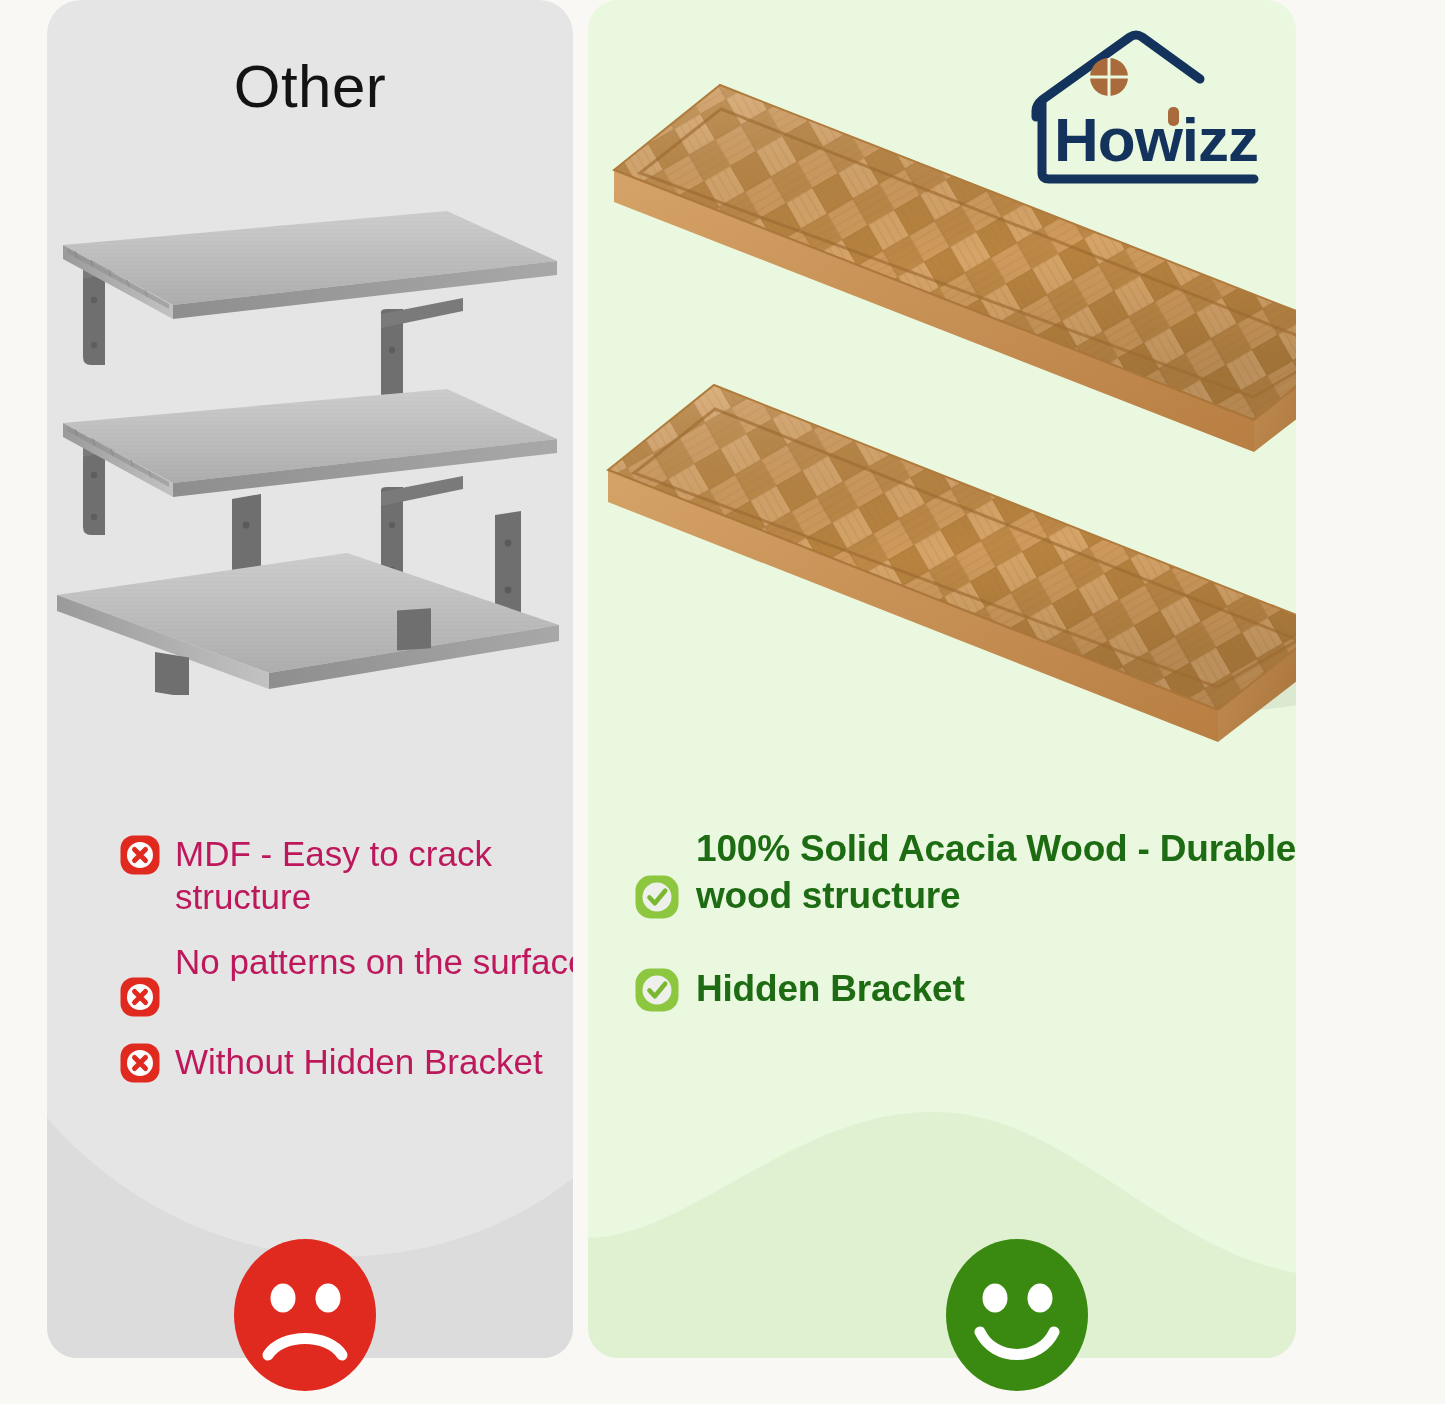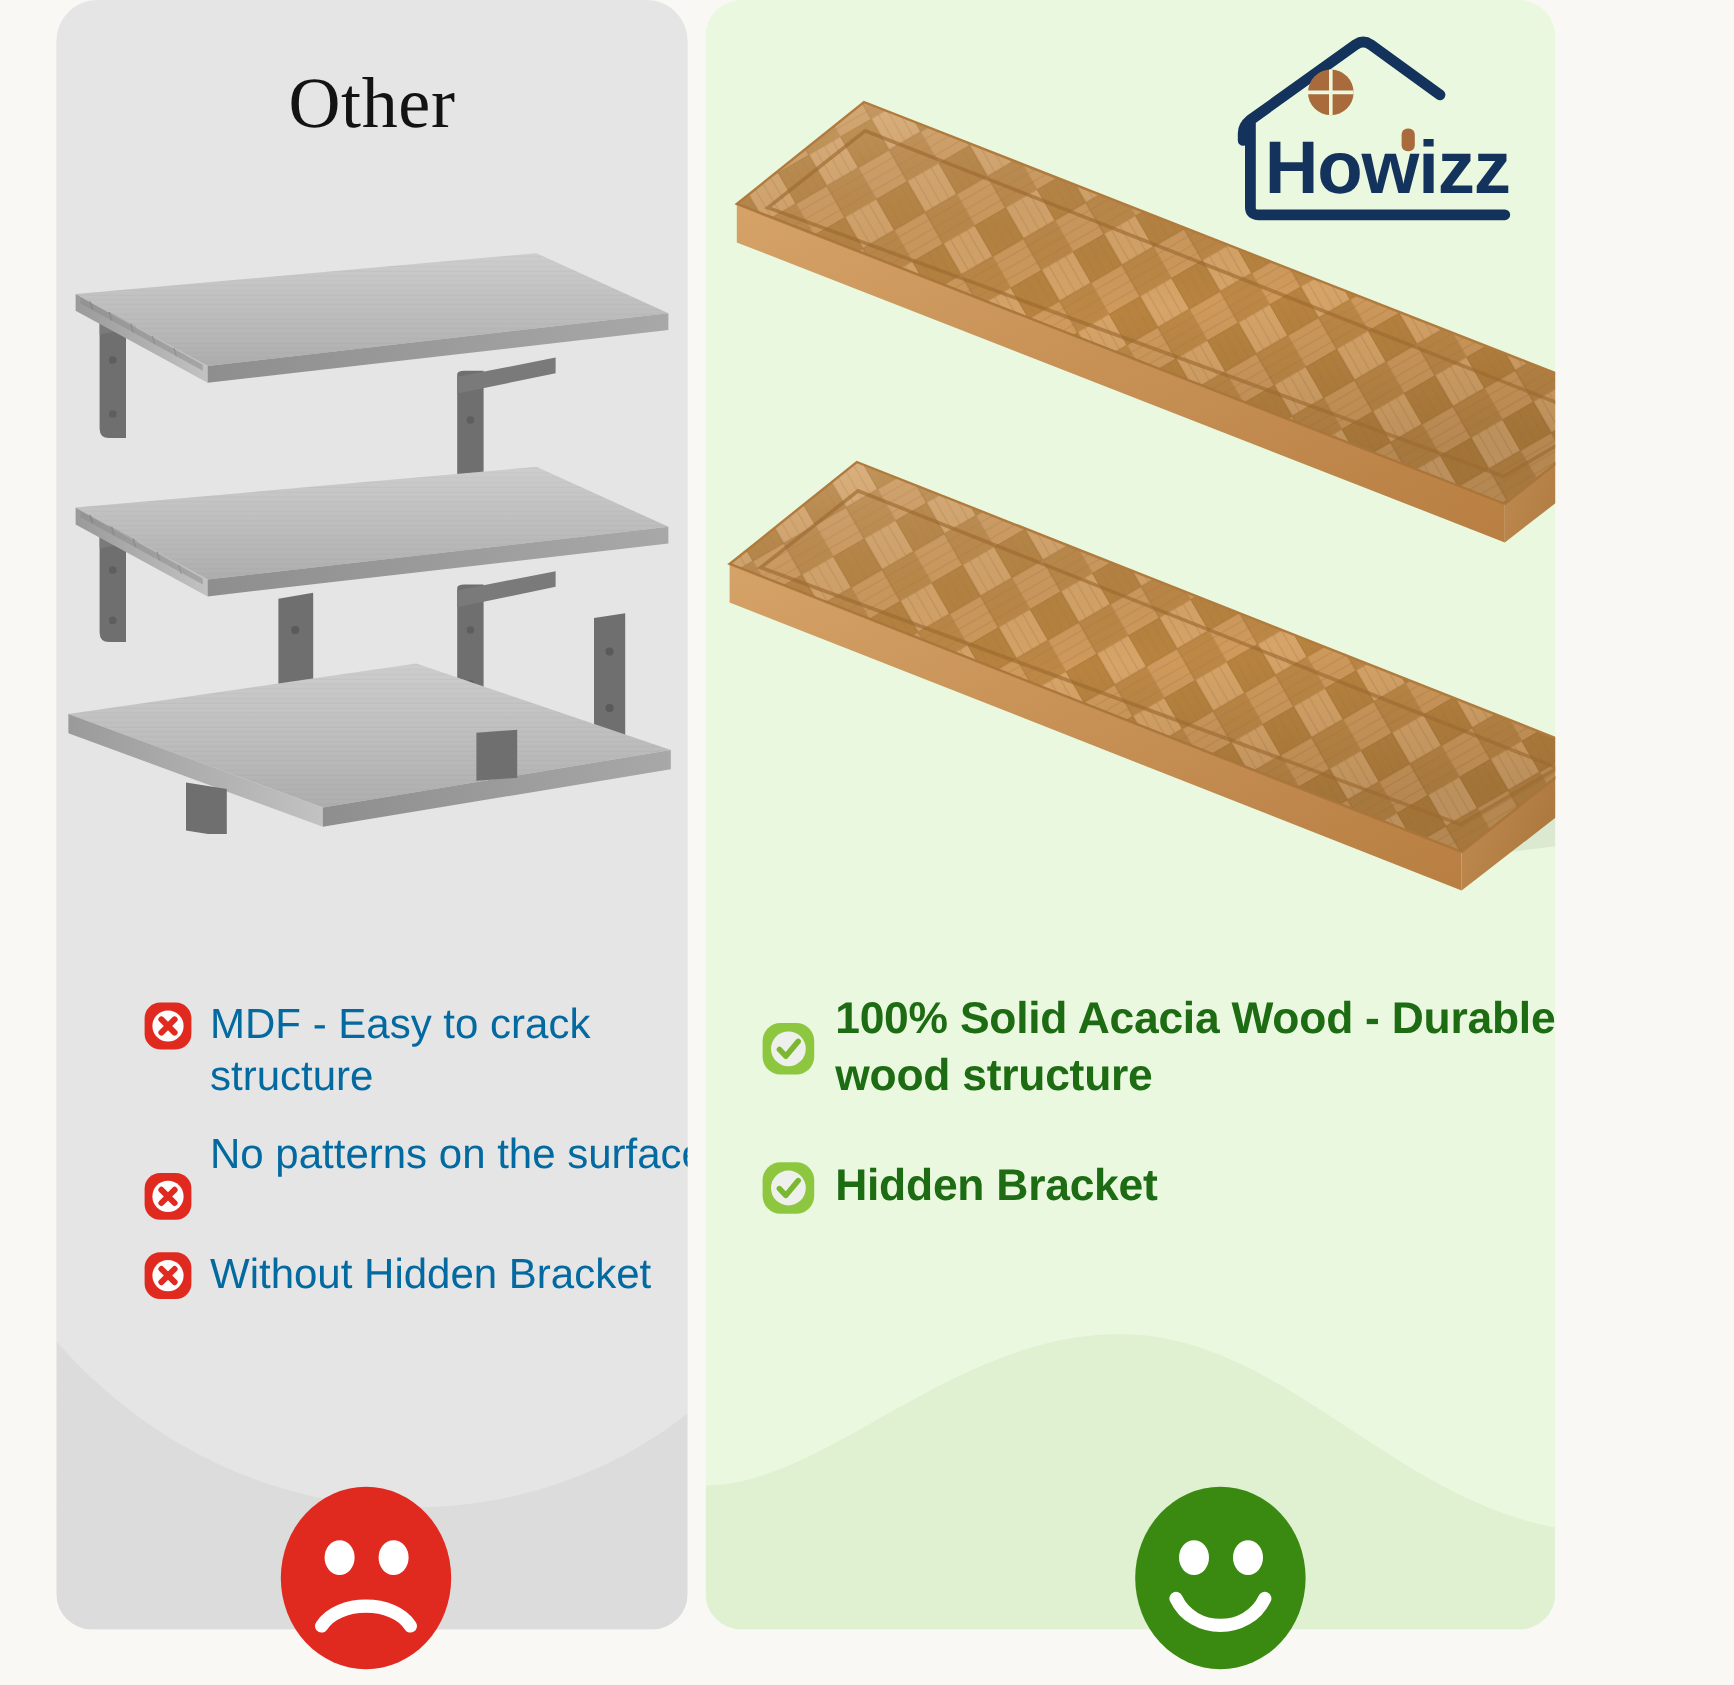--- a/index.html
+++ b/index.html
@@ -44,21 +44,21 @@
   
   #other-title {
     position: absolute;
     left: 0; top: 52px;
     width: 526px;
     text-align: center;
     font-size: 60px;
     font-weight: 400;
     color: #131313;
     letter-spacing: 0.5px;
-    font-family: Liberation Serif, serif;
+    font-family: Liberation Sans, sans-serif;
   }
 
   
   #gray-shelves {
     position: absolute;
     left: 0px; top: 205px;
     width: 526px; height: 490px;
   }
 
   
@@ -87,37 +87,37 @@
     margin-bottom: 22px;
   }
   #con-list .row .ic {
     flex: 0 0 auto;
     width: 42px; height: 42px;
     margin-right: 14px;
   }
   #con-list .row .tx {
     font-size: 35px;
     line-height: 1.22;
-    color: #0369a1;
+    color: #be185d;
     font-weight: 400;
     padding-top: 1px;
   }
   
   #con-list .row.r0 .ic { margin-top: 2px; }
   #con-list .row.r1 .ic { margin-top: 36px; }
   #con-list .row.r2 .ic { margin-top: 2px; }
 
   #pro-list {
     position: absolute;
     left: 46px; top: 826px;
     width: 740px;
   }
   #pro-list .row {
     display: flex;
-    align-items: center;
+    align-items: flex-end;
     margin-bottom: 44px;
   }
   #pro-list .row .ic {
     flex: 0 0 auto;
     width: 46px; height: 46px;
     margin-right: 16px;
     margin-top: 3px;
   }
   #pro-list .row .tx {
     font-size: 37px;

